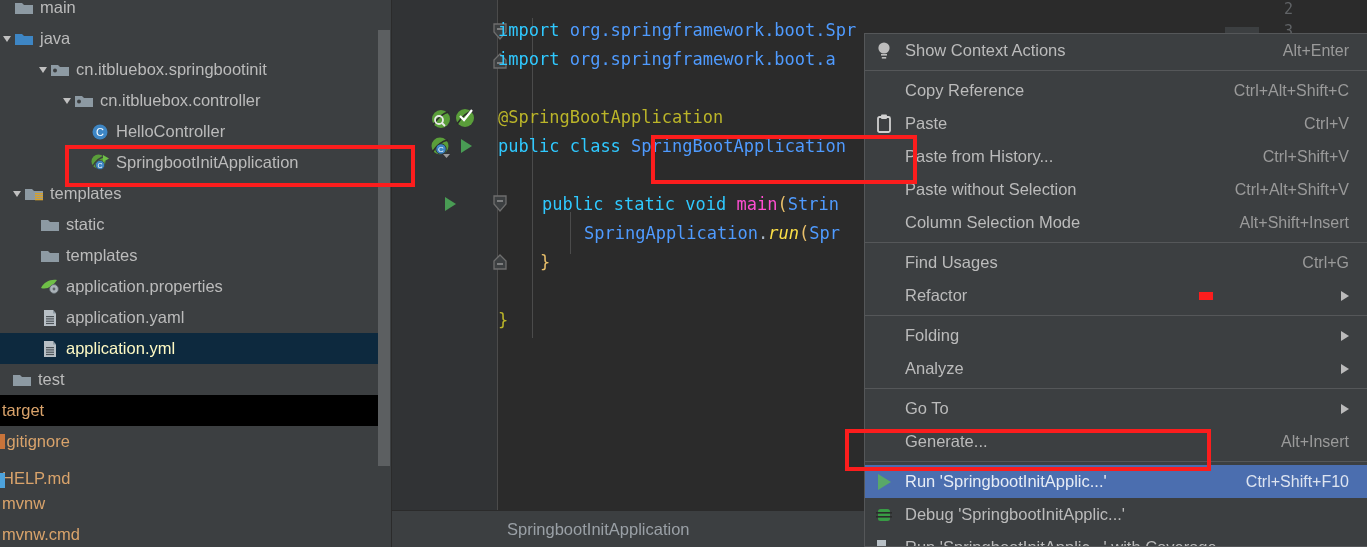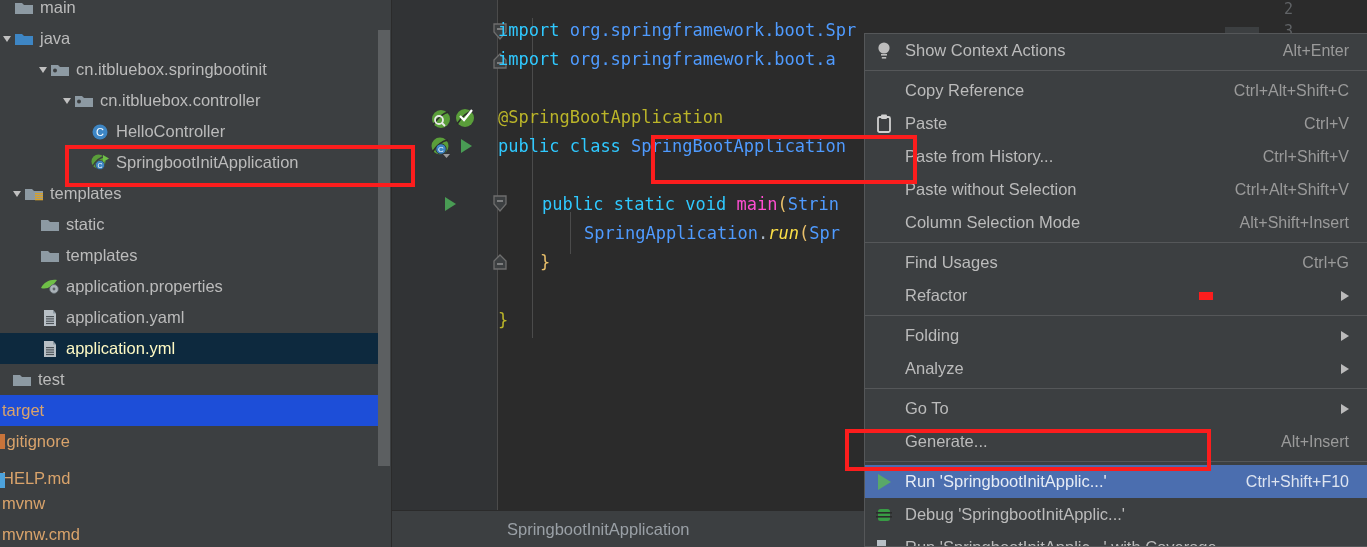--- a/index.html
+++ b/index.html
@@ -17,21 +17,21 @@
     background: #3c3f41; overflow: hidden;
   }
   .tree-row {
     position: absolute; left: 0; width: 378px; height: 31px;
     display: flex; align-items: center;
     color: #a9b7c6; font-size: 16.5px; white-space: nowrap;
   }
   .tree-row .lbl { color: #bbbbbb; }
   .tree-row.sel { background: #0d293e; }
   .tree-row.sel .lbl { color: #fef9c3; }
-  .tree-row.hl { background: #1d4ed8; }
+  .tree-row.hl { background: #000000; }
   .tree-row.hl .lbl { color: #d9a36b; }
   .tree-row.orangetxt .lbl { color: #d9a36b; }
 
   .arrow {
     width: 0; height: 0; flex: 0 0 auto;
     border-left: 6px solid #c0c0c0;
     border-top: 4.5px solid transparent;
     border-bottom: 4.5px solid transparent;
     transform: rotate(90deg);
     margin-right: 4px;

